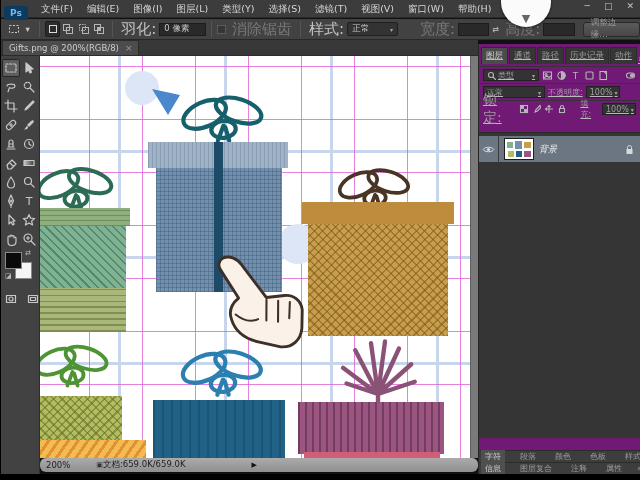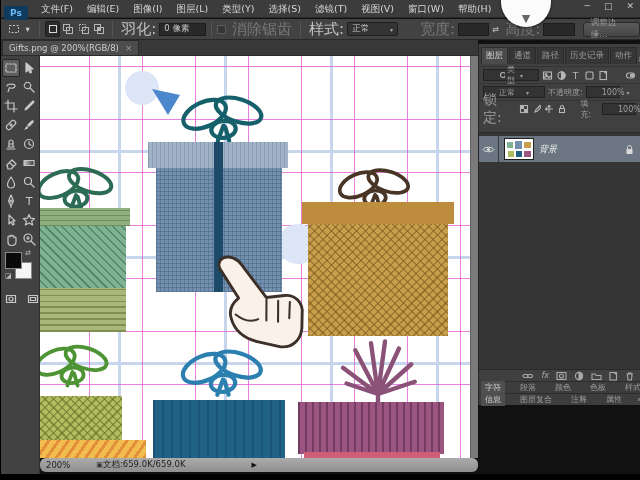--- a/index.html
+++ b/index.html
@@ -60,28 +60,28 @@
   .handsvg{position:absolute;left:172px;top:196px;z-index:7;transform:rotate(-6deg);}
 
   
   .statusbar{position:absolute;left:40px;top:458px;width:438px;height:14px;background:linear-gradient(#ababab,#8f8f8f);display:flex;align-items:center;font-size:8.5px;color:#1e1e1e;z-index:2;border-radius:6px;}
   .statusbar .zoomfield{margin-left:6px;}
   .statusbar .docicon{margin-left:26px;font-size:7px;color:#333;}
   .statusbar .docinfo{margin-left:0;}
   .statusbar .statarrow{margin-left:66px;font-size:7px;color:#111;}
 
   
-  .rightpanel{position:absolute;left:478px;top:44px;width:162px;height:361px;background:#404040;border-left:1px solid #262626;z-index:3;font-size:8.5px;color:#b9b9b9;}
+  .rightpanel{position:absolute;left:478px;top:44px;width:162px;height:430px;background:#701a75;border-left:1px solid #262626;z-index:3;font-size:8.5px;color:#b9b9b9;text-decoration:underline;}
   .ptabs{display:flex;align-items:flex-end;height:16px;margin-top:4px;padding-left:2px;gap:1px;}
   .ptab{padding:2px 4px;color:#9c9c9c;white-space:nowrap;background:#363636;border:1px solid #2b2b2b;border-bottom:none;font-size:8.5px;}
   .ptab.active{background:#4b4b4b;color:#d8d8d8;}
   .pmenu{margin-left:auto;margin-right:3px;color:#9c9c9c;font-size:9px;}
   .prow{display:flex;align-items:center;height:17px;padding:0 4px;gap:3px;border-top:1px solid #343434;}
   .prow svg{stroke:#b5b5b5;fill:none;stroke-width:1.1;stroke-linecap:round;}
-  .pval{display:flex;align-items:center;gap:2px;background:#333;border:1px solid #222;height:12px;padding:0 15px;font-size:8px;color:#9f9f9f;}
+  .pval{display:flex;align-items:center;gap:2px;background:#333;border:1px solid #222;height:12px;padding:0 3px;font-size:8px;color:#9f9f9f;}
   .layerlist{position:absolute;left:0;top:88px;right:0;bottom:36px;background:#353535;border-top:1px solid #2a2a2a;}
   .layerrow{position:absolute;left:0;top:3px;right:0;height:26px;background:#6b7682;display:flex;align-items:center;}
   .eyebox{width:20px;height:26px;border-right:1px solid #3c3c3c;display:flex;align-items:center;justify-content:center;}
   .lthumb{width:30px;height:22px;background:#fff;border:1px solid #1f1f1f;margin:0 5px;}
   .lname{font-style:italic;font-size:9px;color:#ededed;}
   .llock{margin-left:auto;margin-right:6px;}
   .panelbottom{position:absolute;left:0;bottom:24px;right:0;height:12px;border-top:1px solid #2a2a2a;display:flex;align-items:center;justify-content:flex-end;gap:7px;padding:0 6px;}
   .panelbottom svg{stroke:#a8a8a8;fill:none;stroke-width:1.1;}
   .fx{font-size:8px;color:#a8a8a8;font-style:italic;}
   .dockstrip{position:absolute;left:0;right:0;height:12px;background:#3d3d3d;border-top:1px solid #2c2c2c;display:flex;align-items:center;padding-left:2px;gap:11px;}
@@ -499,45 +499,20 @@
             </svg>
         </div>
         <span class="lname">背景</span>
         <svg class="llock" width="9" height="11">
             <rect x="1.5" y="5" width="6" height="5" fill="#d8d8d8" stroke="none"></rect>
             <path d="M2.5 5 V3.5 a2 2 0 0 1 4 0 V5" stroke="#d8d8d8" fill="none"></path>
           </svg>
       </div>
     </div>
 
-    <div class="panelbottom">
-      <svg width="12" height="10">
-          <rect x="1" y="3.5" width="5" height="3" rx="1.5"></rect>
-          <rect x="5.5" y="3.5" width="5" height="3" rx="1.5"></rect>
-        </svg>
-      <span class="fx">fx</span>
-      <svg width="11" height="10">
-          <rect x="1" y="1.5" width="9" height="7"></rect>
-          <circle cx="5.5" cy="5" r="2"></circle>
-        </svg>
-      <svg width="10" height="10">
-          <circle cx="5" cy="5" r="3.6"></circle>
-          <path d="M5 1.4 A3.6 3.6 0 0 1 5 8.6 Z" fill="#a8a8a8"></path>
-        </svg>
-      <svg width="11" height="10">
-          <path d="M1 3 H4 L5 4.5 H10 V8.5 H1 Z"></path>
-        </svg>
-      <svg width="9" height="10">
-          <rect x="1" y="1.5" width="6.5" height="7.5"></rect>
-          <path d="M5 1.5 L7.5 3.5"></path>
-        </svg>
-      <svg width="9" height="10">
-          <path d="M1.5 3 H8 M2.5 3 L3 9 H6.5 L7 3 M3.5 3 V2 H6 V3"></path>
-        </svg>
-    </div>
 
     <div class="dockstrip" style="bottom:12px">
       <span class="ptab active">字符</span>
       <span class="ptab">段落</span>
       <span class="ptab">颜色</span>
       <span class="ptab">色板</span>
       <span class="ptab">样式</span>
       <span class="dockchev">≡</span>
     </div>
     <div class="dockstrip" style="bottom:0">

